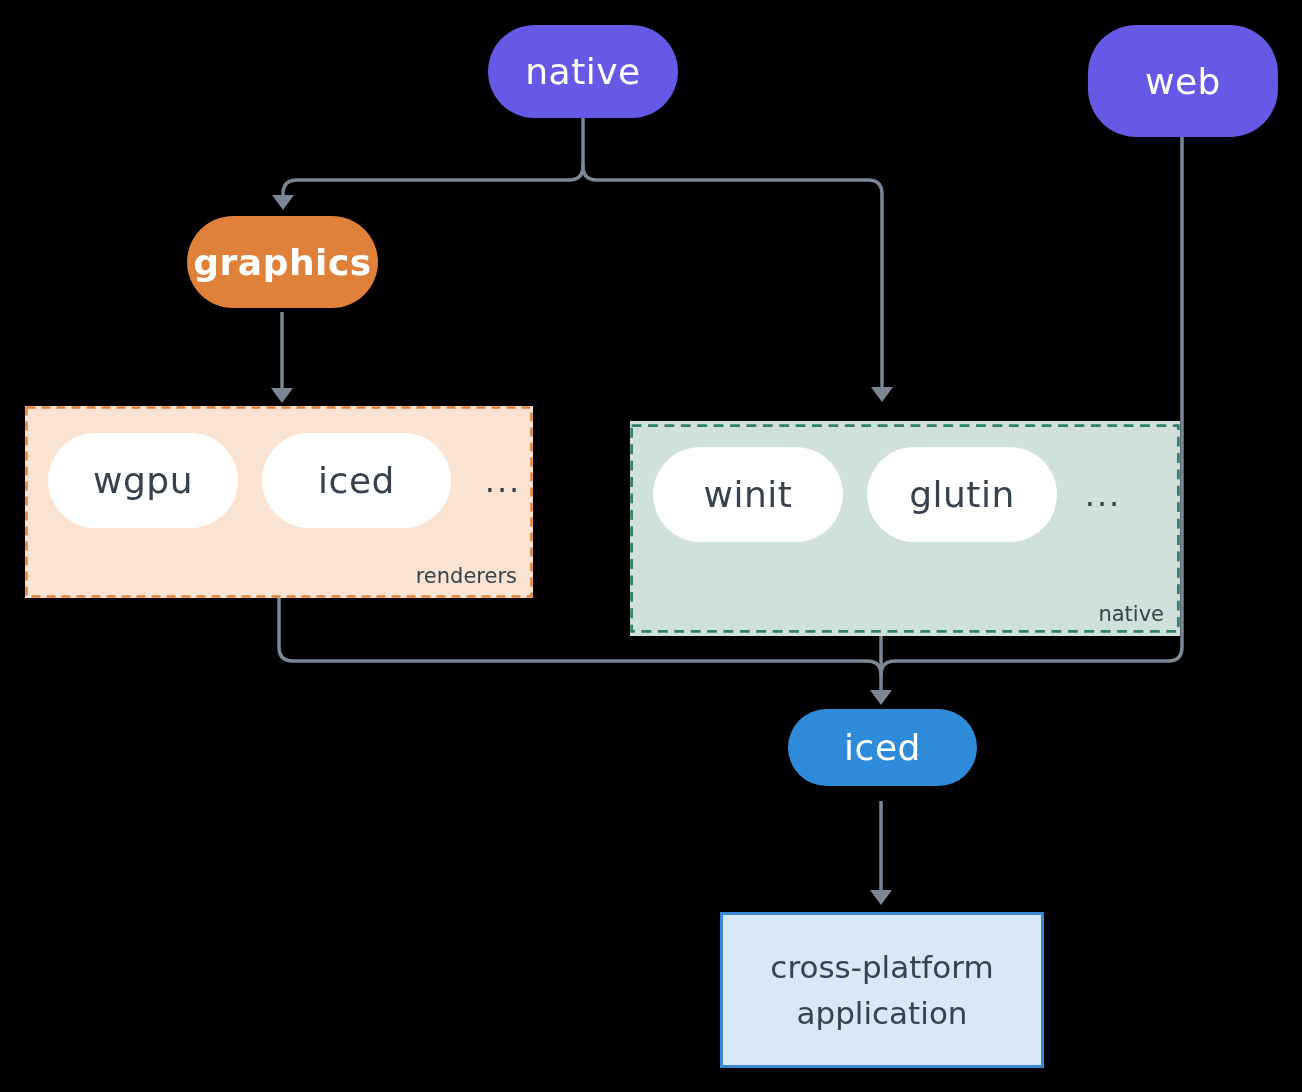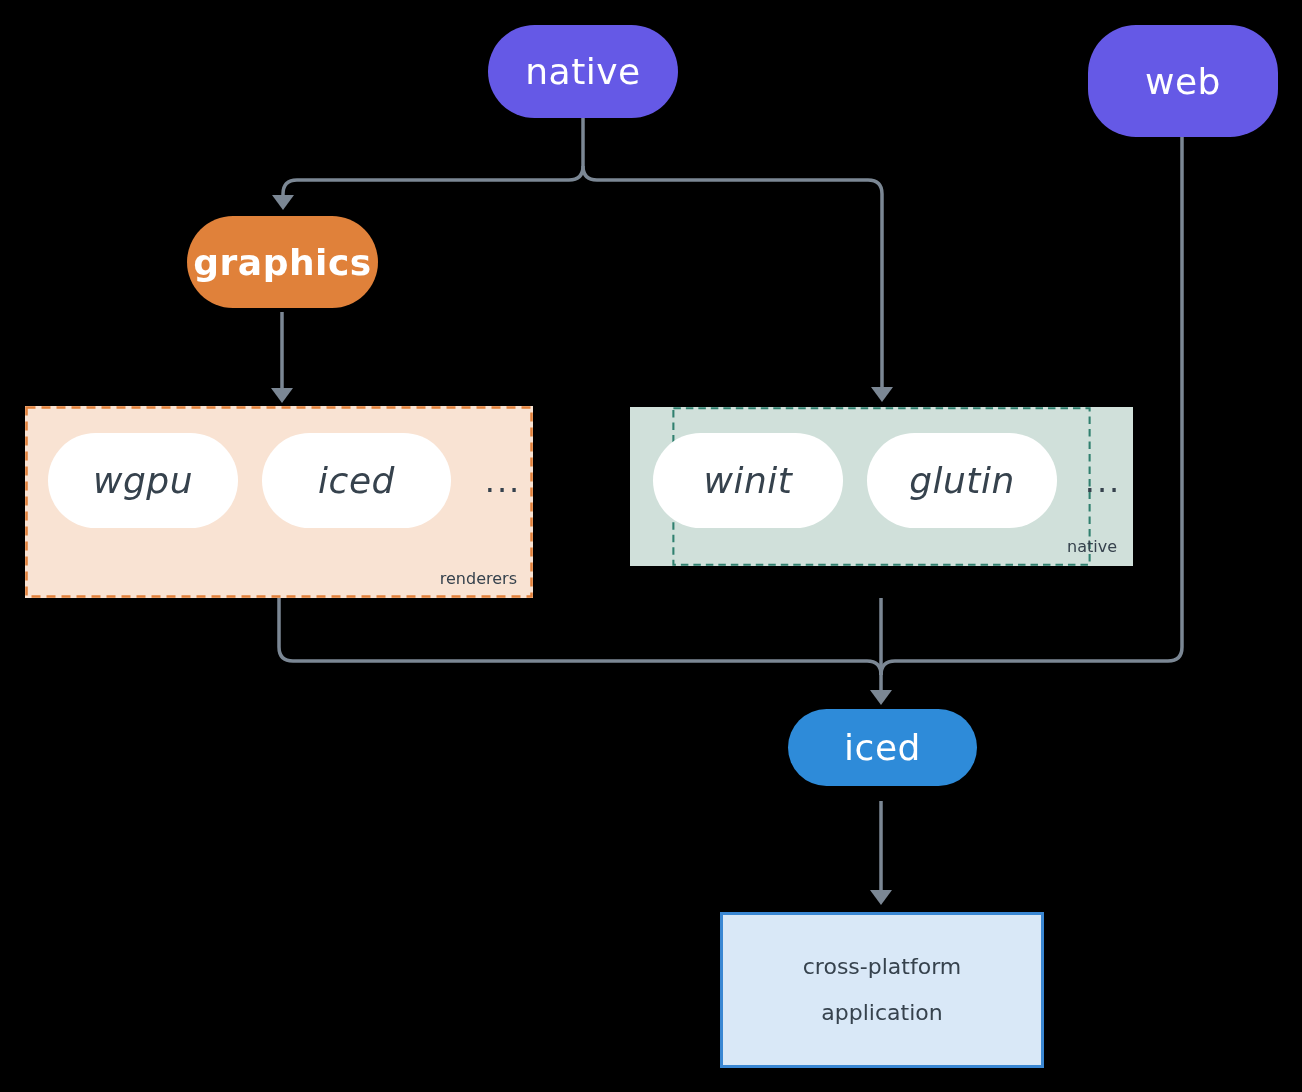--- a/index.html
+++ b/index.html
@@ -18,37 +18,37 @@
   .pill {
     position: absolute;
     display: flex; align-items: center; justify-content: center;
     border-radius: 48px;
     font-size: 36px;
     letter-spacing: 0.5px;
   }
   .pill.purple { background: var(--node-purple, #6559e6); color: var(--text-light, #fff); }
   .pill.orange { background: var(--node-orange, #e0813a); color: var(--text-light, #fff); }
   .pill.blue   { background: var(--node-blue, #2e8bd9); color: var(--text-light, #fff); }
-  .pill.white  { background: var(--pill-white, #fff); color: var(--text-dark, #36424d); font-style: italic; }
+  .pill.white  { background: var(--pill-white, #fff); color: var(--text-dark, #36424d); }
 
   .group { position: absolute; }
   .group .dashbox { position: absolute; left: 0; top: 0; width: 100%; height: 100%; }
   .group-label {
     position: absolute; right: 16px; bottom: 10px;
-    font-size: 16px; color: var(--text-dark, #36424d);
+    font-size: 21px; color: var(--text-dark, #36424d);
   }
   .ellipsis {
     position: absolute;
     display: flex; align-items: center; justify-content: center;
     font-size: 32px; font-weight: 500; letter-spacing: 2px;
     color: var(--text-dark, #36424d);
   }
 
   .group.renderers { left: 25px; top: 406px; width: 508px; height: 192px; background: var(--renderers-fill, #f9e3d3); }
-  .group.shells    { left: 630px; top: 407px; width: 503px; height: 159px; background: var(--shells-fill, #d0e0da); }
+  .group.shells    { left: 630px; top: 421px; width: 503px; height: 215px; background: var(--shells-fill, #d0e0da); padding-left: 47px; }
 
   .pill.native   { left: 488px; top: 25px;  width: 190px; height: 93px; }
   .pill.web      { left: 1088px; top: 25px; width: 190px; height: 112px; }
   .pill.graphics { left: 187px; top: 216px; width: 191px; height: 92px; font-weight: bold; }
   .pill.iced     { left: 788px; top: 709px; width: 189px; height: 77px; }
 
   .pill.wgpu   { left: 23px;  top: 27px; width: 190px; height: 95px; }
   .pill.glow   { left: 237px; top: 27px; width: 189px; height: 95px; }
   .ellipsis.renderers-more { left: 448px; top: 27px; width: 60px; height: 95px; }
 
@@ -56,21 +56,21 @@
   .pill.glutin { left: 237px; top: 26px; width: 190px; height: 95px; }
   .ellipsis.shells-more { left: 443px; top: 26px; width: 60px; height: 95px; }
 
   .app-box {
     position: absolute; left: 720px; top: 912px; width: 324px; height: 156px;
     box-sizing: border-box;
     background: var(--app-fill, #d9e8f7);
     border: 3px solid var(--app-border, #3a87d3);
     display: flex; flex-direction: column; align-items: center; justify-content: center;
     color: var(--text-dark, #36424d);
-    font-size: 22px; line-height: 46px;
+    font-size: 31px; line-height: 46px;
   }
 </style>
 </head>
 <body>
 
 <div class="canvas">
 
   <svg class="edges" viewBox="0 0 1302 1092" xmlns="http://www.w3.org/2000/svg">
 
     <path class="line" d="M 583 118 L 583 166"></path>

